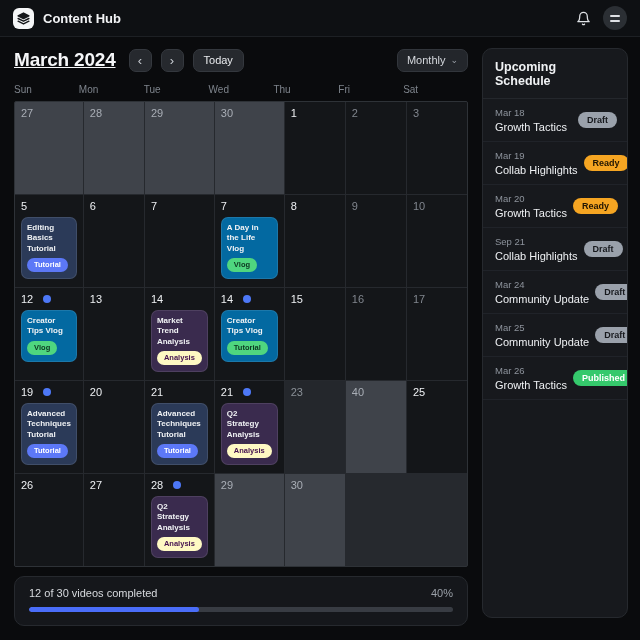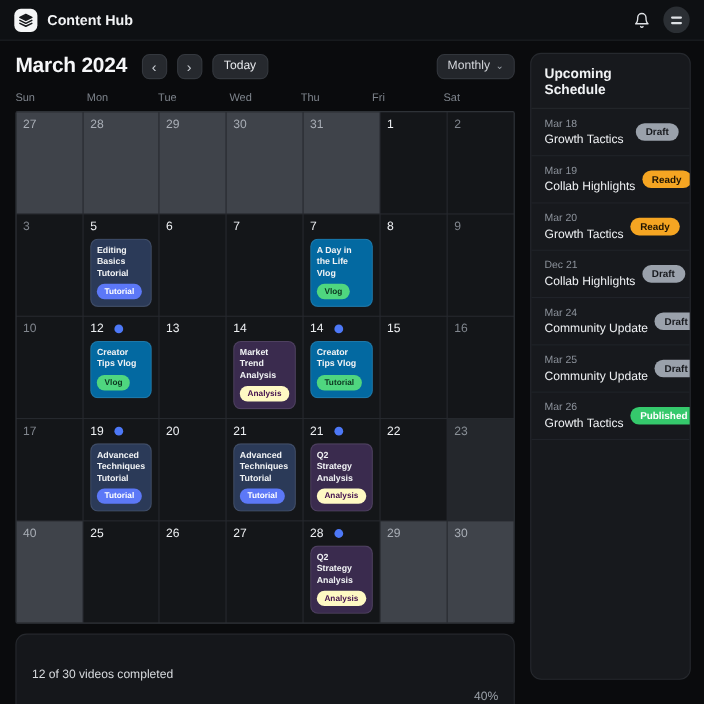--- a/index.html
+++ b/index.html
@@ -16,21 +16,21 @@
   .iconbtn.menu { background:#2b2f34; flex-direction:column; gap:3px; }
   .iconbtn.menu i { display:block; width:10px; height:2px; border-radius:1px; background:#dfe2e6; }
 
   
   .main { display:flex; gap:14px; padding:11px 12px 0 14px; }
   .cal-col { width:454px; flex:none; }
   .side-col { width:146px; flex:none; }
 
   
   .toolbar { display:flex; align-items:center; gap:9px; height:24px; }
-  .month-title { font-size:19px; font-weight:700; letter-spacing:-0.2px; color:#f5f6f8; margin-right:4px; }
+  .month-title { font-size:19px; font-weight:700; letter-spacing:-0.2px; color:#f5f6f8; margin-right:4px;text-decoration:underline; }
   .navbtn { width:23px; height:23px; border-radius:7px; background:#26292e; border:1px solid #34383e;
             color:#c8ccd2; font-size:13px; line-height:1; display:flex; align-items:center; justify-content:center; cursor:pointer; }
   .todaybtn { height:23px; padding:0 10px; border-radius:7px; background:#26292e; border:1px solid #34383e;
               color:#e8eaed; font-size:11px; display:flex; align-items:center; cursor:pointer; }
   .viewbtn { margin-left:auto; height:23px; padding:0 9px; border-radius:7px; background:#23262b; border:1px solid #32363c;
              color:#d5d8dd; font-size:11px; display:flex; align-items:center; gap:5px; cursor:pointer; }
   .viewbtn .caret { font-size:9px; color:#9aa0a7; line-height:1; }
 
   
   .dow-row { display:grid; grid-template-columns:repeat(7,1fr); margin-top:12px; }
@@ -56,21 +56,21 @@
   .ev-blue .tag { background:#5c78f7; color:#ffffff; }
   .ev-green { background:#0369a1; }
   .ev-green .tag { background:#4fd67f; color:#0d3520; }
   .ev-purple { background:#3a2b4e; }
   .ev-purple .tag { background:#fef9c3; color:#43104f; }
 
   
   .progress-card { margin-top:9px; background:#15171b; border:1px solid #26292e; border-radius:10px; padding:10px 14px 13px; }
   .p-row { display:flex; justify-content:space-between; align-items:center; }
   .p-label { font-size:11px; color:#d7dade; }
-  .p-pct { font-size:11px; color:#9aa0a8;margin-top:40px; }
+  .p-pct { font-size:11px; color:#9aa0a8; }
   .p-track { margin-top:8px; height:5px; border-radius:3px; background:#383c43; overflow:hidden; }
   .p-fill { height:100%; border-radius:3px; background:#4a6df8; }
 
   
   .sidebar { background:#17191d; border:1px solid #26292e; border-radius:10px; height:570px; display:flex; flex-direction:column; overflow:hidden; }
   .side-title { padding:11px 12px 10px; font-size:12.5px; font-weight:700; color:#f0f2f4; border-bottom:1px solid #24272c; }
   .side-item { padding:8px 10px 8px 12px; border-bottom:1px solid #202329; display:flex; align-items:center;
                justify-content:space-between; gap:6px; cursor:pointer; }
   .side-date { font-size:9.5px; color:#8d939c; margin-bottom:3px; }
   .side-name { font-size:11px; font-weight:500; color:#eef0f3; white-space:nowrap; }
@@ -144,25 +144,20 @@
         <div class="cell t-light dim">
           <div class="dhead">
             <span class="daynum">29</span>
           </div>
         </div>
         <div class="cell t-light dim">
           <div class="dhead">
             <span class="daynum">30</span>
           </div>
         </div>
-        <div class="cell t-light dim">
-          <div class="dhead">
-            <span class="daynum">31</span>
-          </div>
-        </div>
         <div class="cell t-dark">
           <div class="dhead">
             <span class="daynum">1</span>
           </div>
         </div>
         <div class="cell t-dark dim">
           <div class="dhead">
             <span class="daynum">2</span>
           </div>
         </div>
@@ -265,25 +260,20 @@
             <span class="daynum">21</span>
           </div>
           <div class="event ev-blue"><div>Advanced Techniques Tutorial</div><span class="tag">Tutorial</span></div>
         </div>
         <div class="cell t-dark">
           <div class="dhead">
             <span class="daynum">21</span>
             <span class="dot"></span>
           </div>
           <div class="event ev-purple"><div>Q2 Strategy Analysis</div><span class="tag">Analysis</span></div>
-        </div>
-        <div class="cell t-dark">
-          <div class="dhead">
-            <span class="daynum">22</span>
-          </div>
         </div>
         <div class="cell t-medium dim">
           <div class="dhead">
             <span class="daynum">23</span>
           </div>
         </div>
         <div class="cell t-light dim">
           <div class="dhead">
             <span class="daynum">40</span>
           </div>
@@ -353,21 +343,21 @@
           </div>
           <div class="side-item">
             <div>
               <div class="side-date">Mar 20</div>
               <div class="side-name">Growth Tactics</div>
             </div>
             <span class="badge b-ready">Ready</span>
           </div>
           <div class="side-item">
             <div>
-              <div class="side-date">Dec 21</div>
+              <div class="side-date">Sep 21</div>
               <div class="side-name">Collab Highlights</div>
             </div>
             <span class="badge b-draft">Draft</span>
           </div>
           <div class="side-item">
             <div>
               <div class="side-date">Mar 24</div>
               <div class="side-name">Community Update</div>
             </div>
             <span class="badge b-draft">Draft</span>

